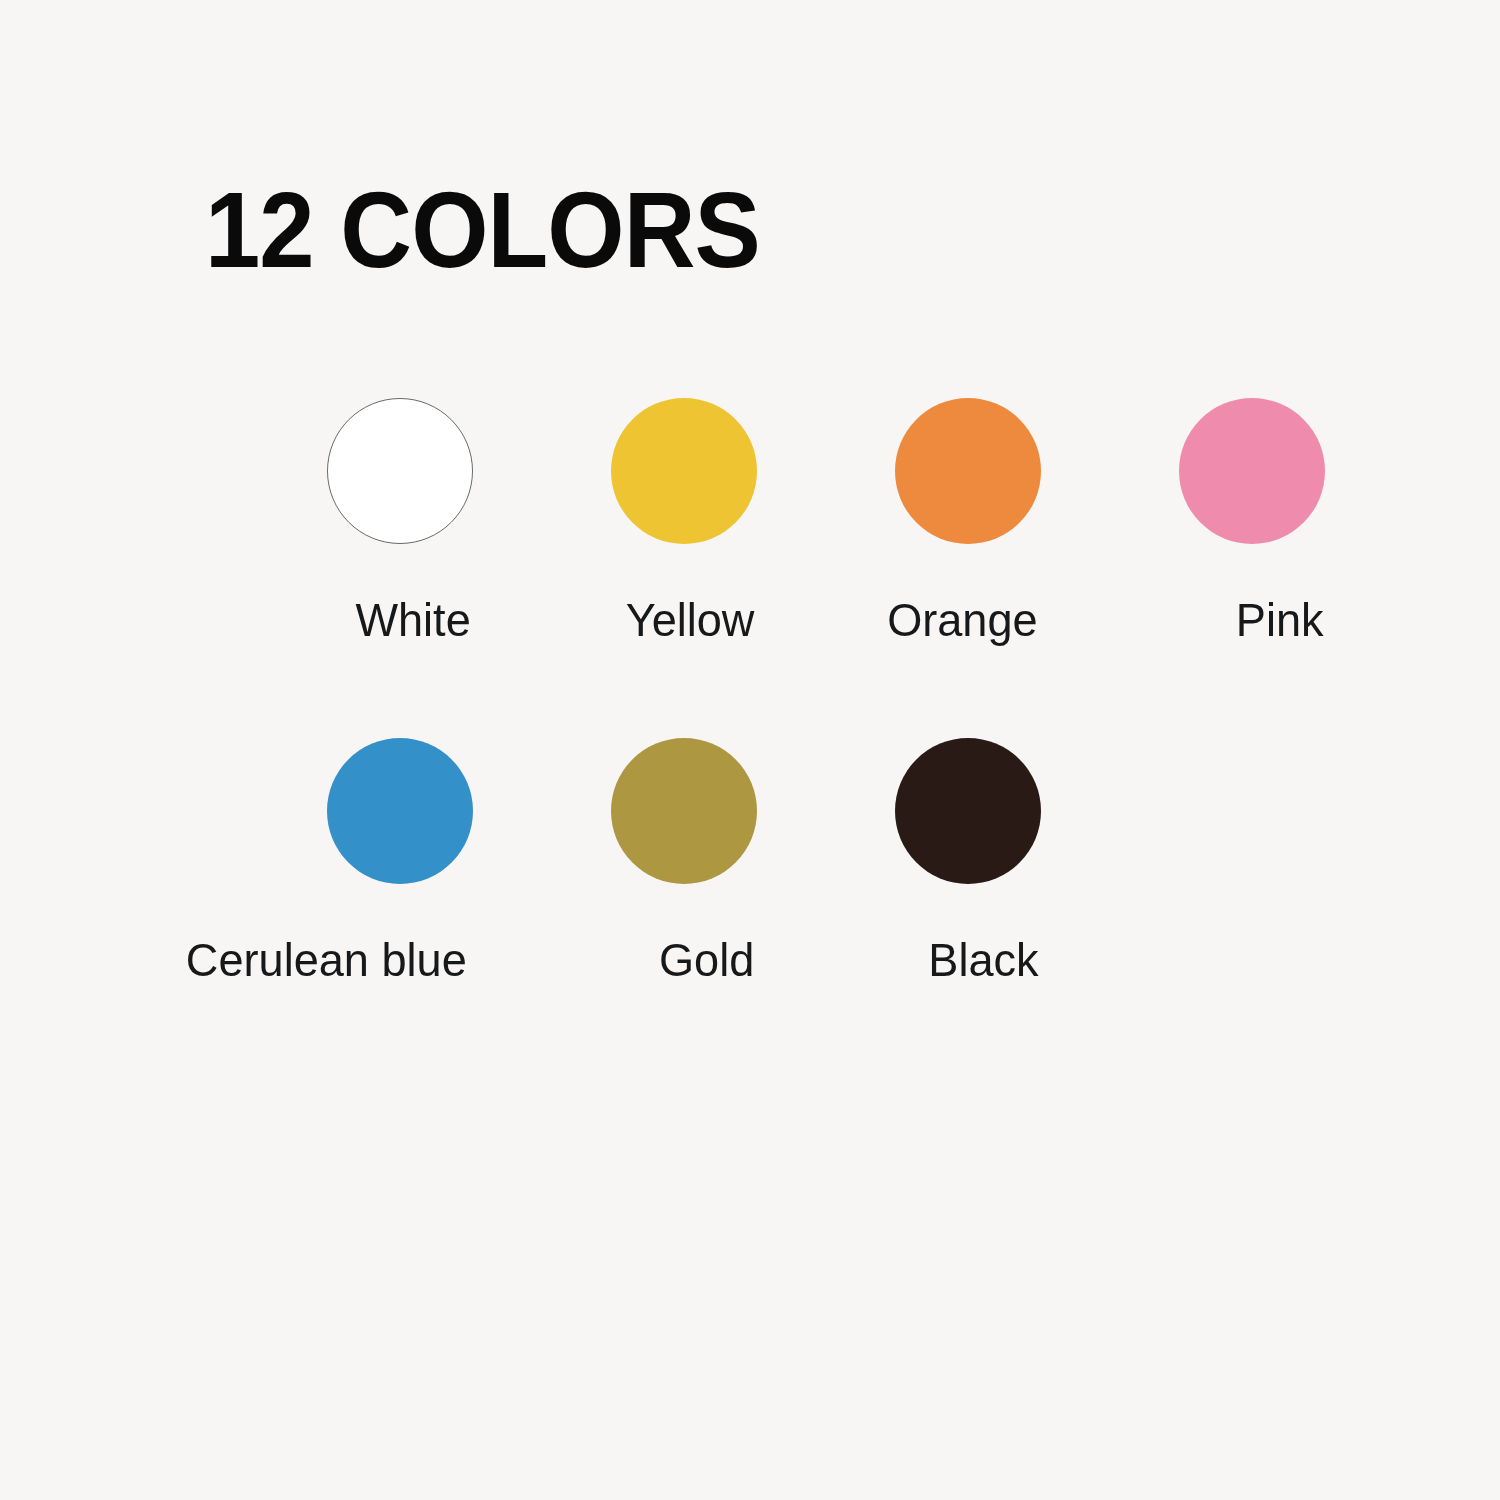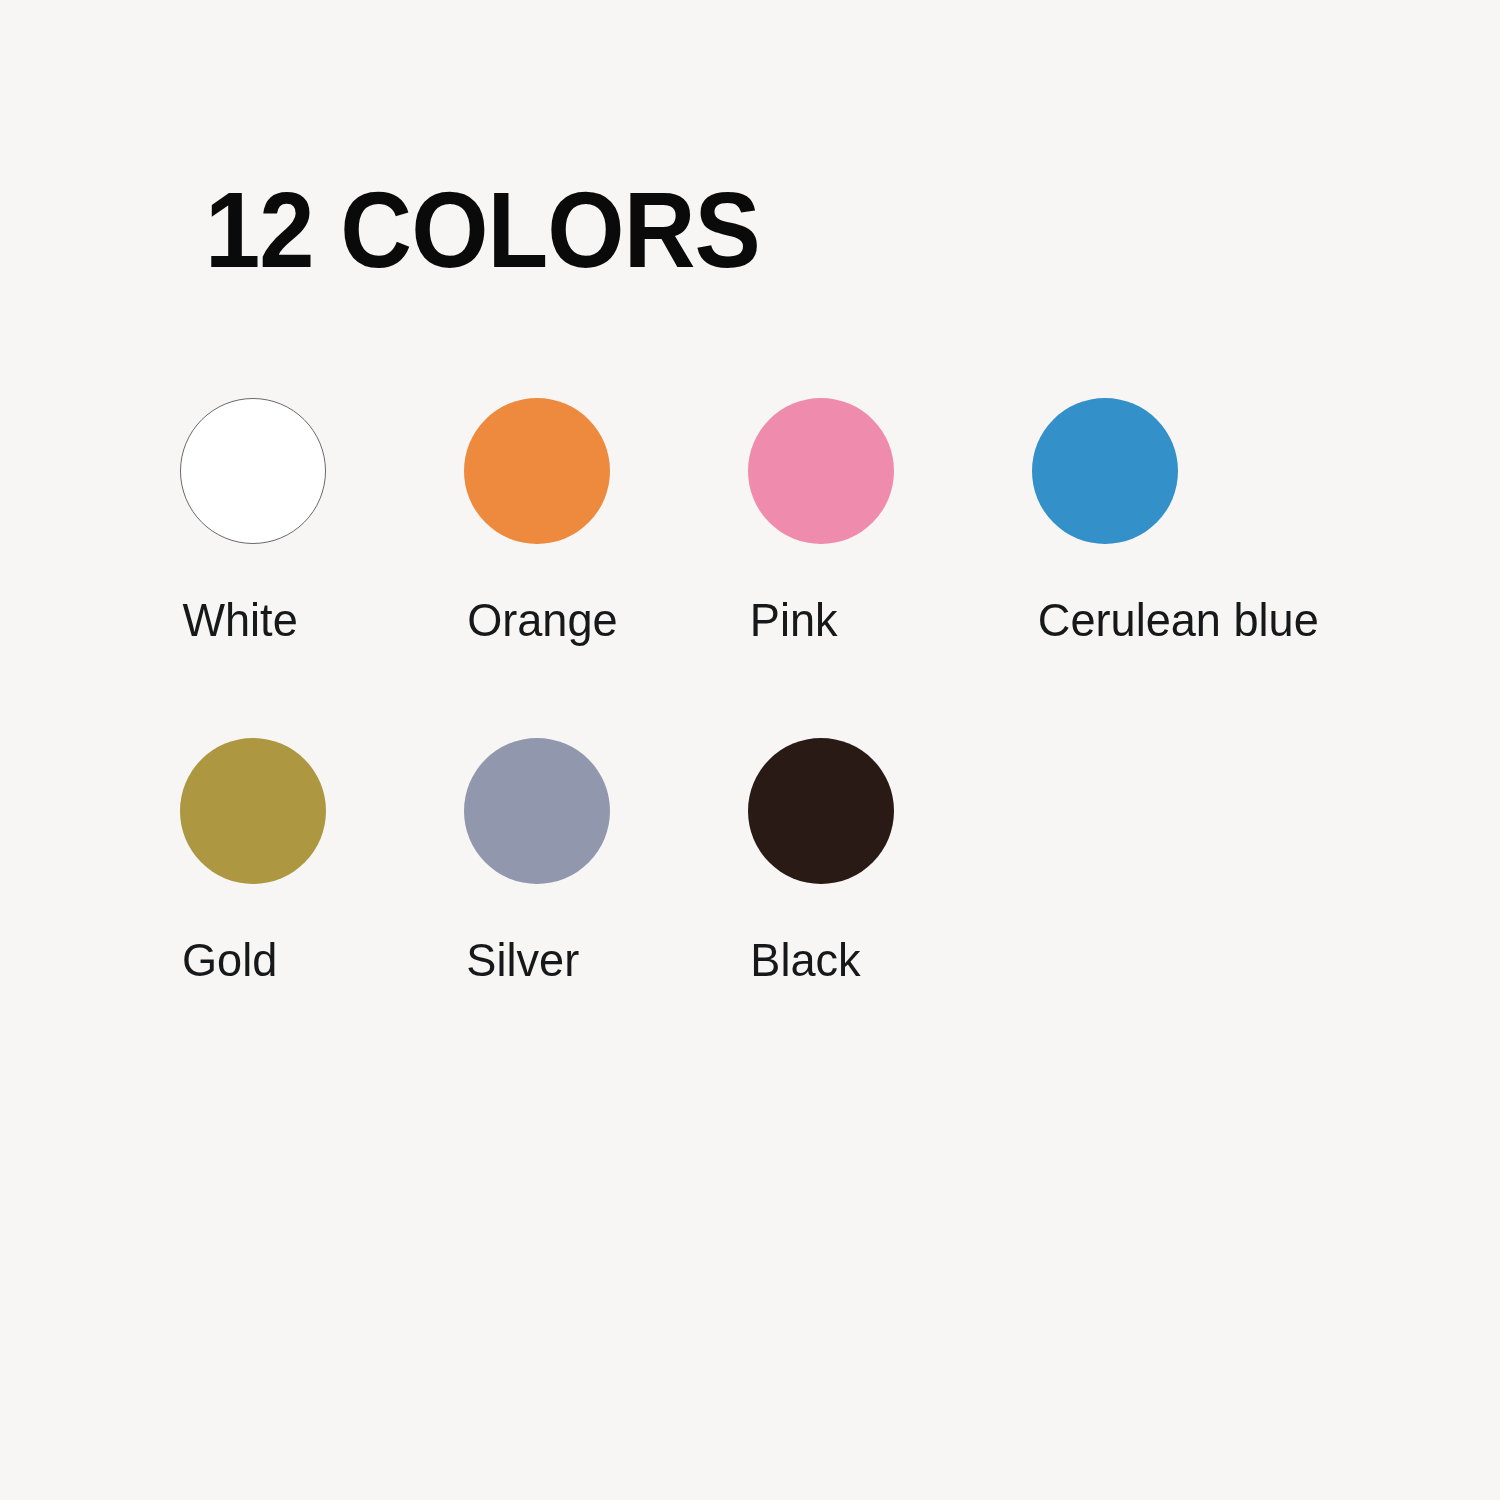--- a/index.html
+++ b/index.html
@@ -47,21 +47,21 @@
     display: grid;
     grid-template-columns: repeat(4, 1fr);
     grid-template-rows: repeat(3, 340px);
     justify-items: center;
   }
 
   .cell {
     width: 100%;
     display: flex;
     flex-direction: column;
-    align-items: flex-start;
+    align-items: flex-end;
   }
 
   .dot {
     width: 146px;
     height: 146px;
     border-radius: 50%;
     box-sizing: border-box;
     flex: none;
   }
 
@@ -87,38 +87,38 @@
 <div class="page">
 
   <div class="title">12 COLORS</div>
 
   <div class="grid">
       <div class="cell">
         <div class="dot outlined" style="background: rgb(255, 255, 255);"></div>
         <div class="swatch-label">White</div>
       </div>
       <div class="cell">
+        <div class="dot" style="background: rgb(239, 196, 51);"></div>
+        <div class="swatch-label">Yellow</div>
+      </div>
+      <div class="cell">
         <div class="dot" style="background: rgb(238, 138, 62);"></div>
         <div class="swatch-label">Orange</div>
       </div>
       <div class="cell">
         <div class="dot" style="background: rgb(239, 140, 173);"></div>
         <div class="swatch-label">Pink</div>
       </div>
       <div class="cell">
         <div class="dot" style="background: rgb(52, 144, 200);"></div>
         <div class="swatch-label">Cerulean blue</div>
       </div>
       <div class="cell">
         <div class="dot" style="background: rgb(173, 151, 64);"></div>
         <div class="swatch-label">Gold</div>
       </div>
       <div class="cell">
-        <div class="dot" style="background: rgb(145, 152, 174);"></div>
-        <div class="swatch-label">Silver</div>
-      </div>
-      <div class="cell">
         <div class="dot" style="background: rgb(42, 26, 22);"></div>
         <div class="swatch-label">Black</div>
       </div>
     </div>
 
 </div>
 
 </body></html>

